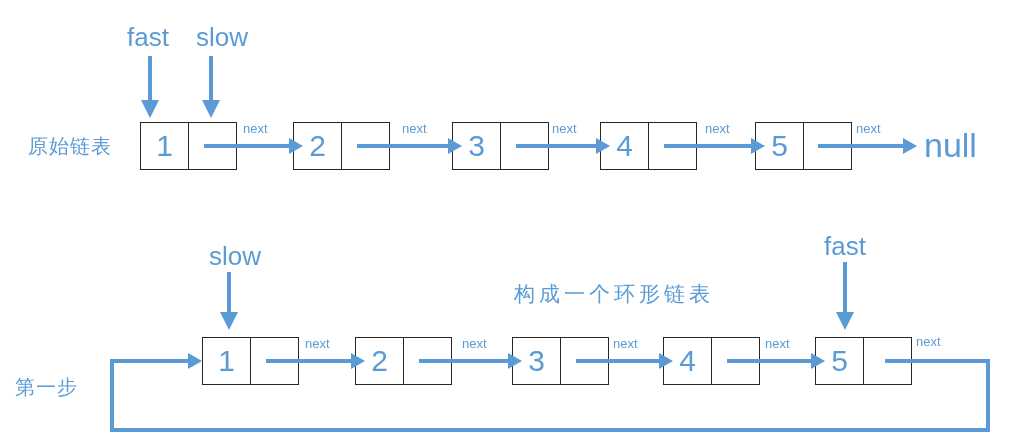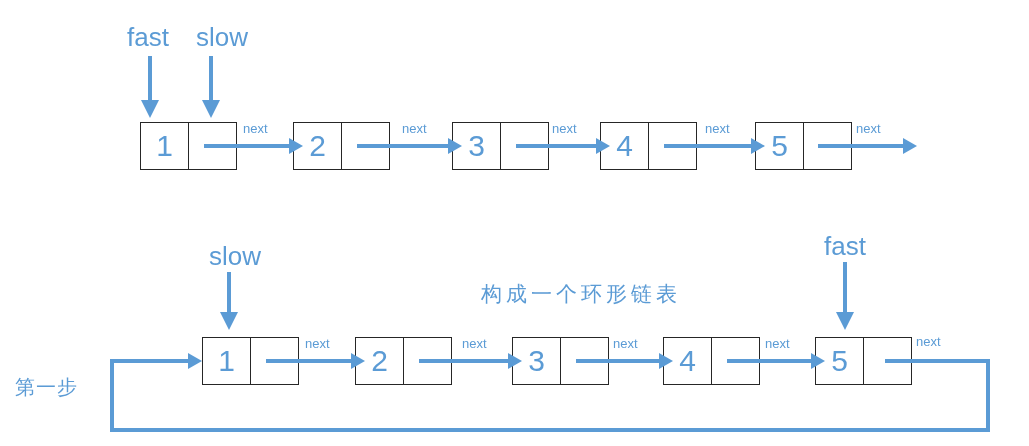--- a/index.html
+++ b/index.html
@@ -72,20 +72,21 @@
     position:absolute;
     font-size:34px;
     color:#5b9bd5;
   }
 </style>
 </head>
 <body>
 
 <div id="canvas">
 
+  <div class="zh-label" style="left:28px;top:133px;">原始链表</div>
 
   <div class="ptr-label" style="left:127px;top:22px;">fast</div>
   <div class="vseg" style="left:148px;top:56px;height:46px;"></div>
   <div class="head-down" style="left:141px;top:100px;"></div>
 
   <div class="ptr-label" style="left:196px;top:22px;">slow</div>
   <div class="vseg" style="left:209px;top:56px;height:46px;"></div>
   <div class="head-down" style="left:202px;top:100px;"></div>
 
   <div class="node" style="left:140px;top:122px;">
@@ -121,23 +122,24 @@
   <div class="head-right" style="left:596px;top:138px;"></div>
   <div class="next-label" style="left:552px;top:121px;">next</div>
 
   <div class="hseg" style="left:664px;top:144px;width:89px;"></div>
   <div class="head-right" style="left:751px;top:138px;"></div>
   <div class="next-label" style="left:705px;top:121px;">next</div>
 
   <div class="hseg" style="left:818px;top:144px;width:87px;"></div>
   <div class="head-right" style="left:903px;top:138px;"></div>
   <div class="next-label" style="left:856px;top:121px;">next</div>
+  <div class="null-label" style="left:924px;top:126px;">null</div>
 
   <div class="zh-label" style="left:15px;top:374px;">第一步</div>
-  <div class="caption" style="left:481px;top:280px;">构成一个环形链表</div>
+  <div class="caption" style="left:514px;top:280px;">构成一个环形链表</div>
 
   <div class="ptr-label" style="left:209px;top:241px;">slow</div>
   <div class="vseg" style="left:227px;top:272px;height:42px;"></div>
   <div class="head-down" style="left:220px;top:312px;"></div>
 
   <div class="ptr-label" style="left:824px;top:231px;">fast</div>
   <div class="vseg" style="left:843px;top:262px;height:52px;"></div>
   <div class="head-down" style="left:836px;top:312px;"></div>
 
   <div class="node" style="left:202px;top:337px;">

